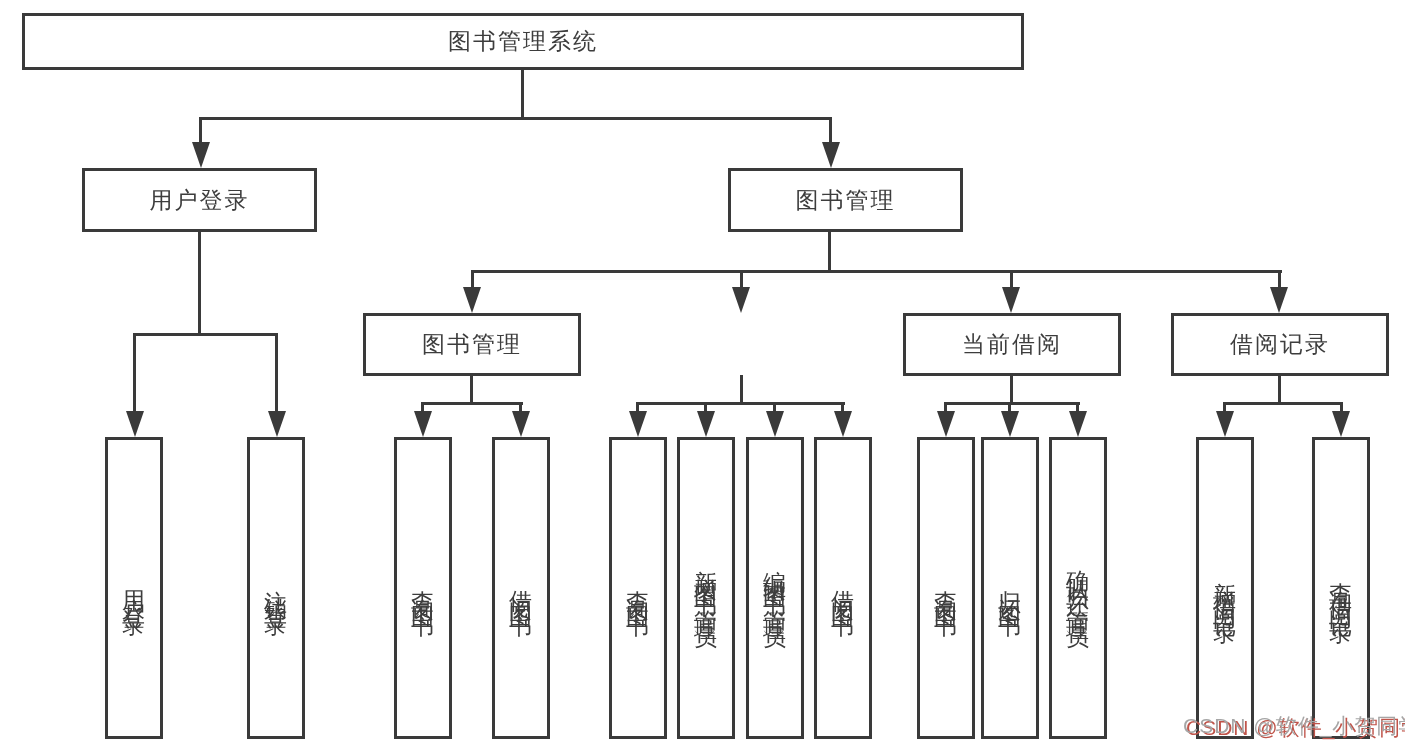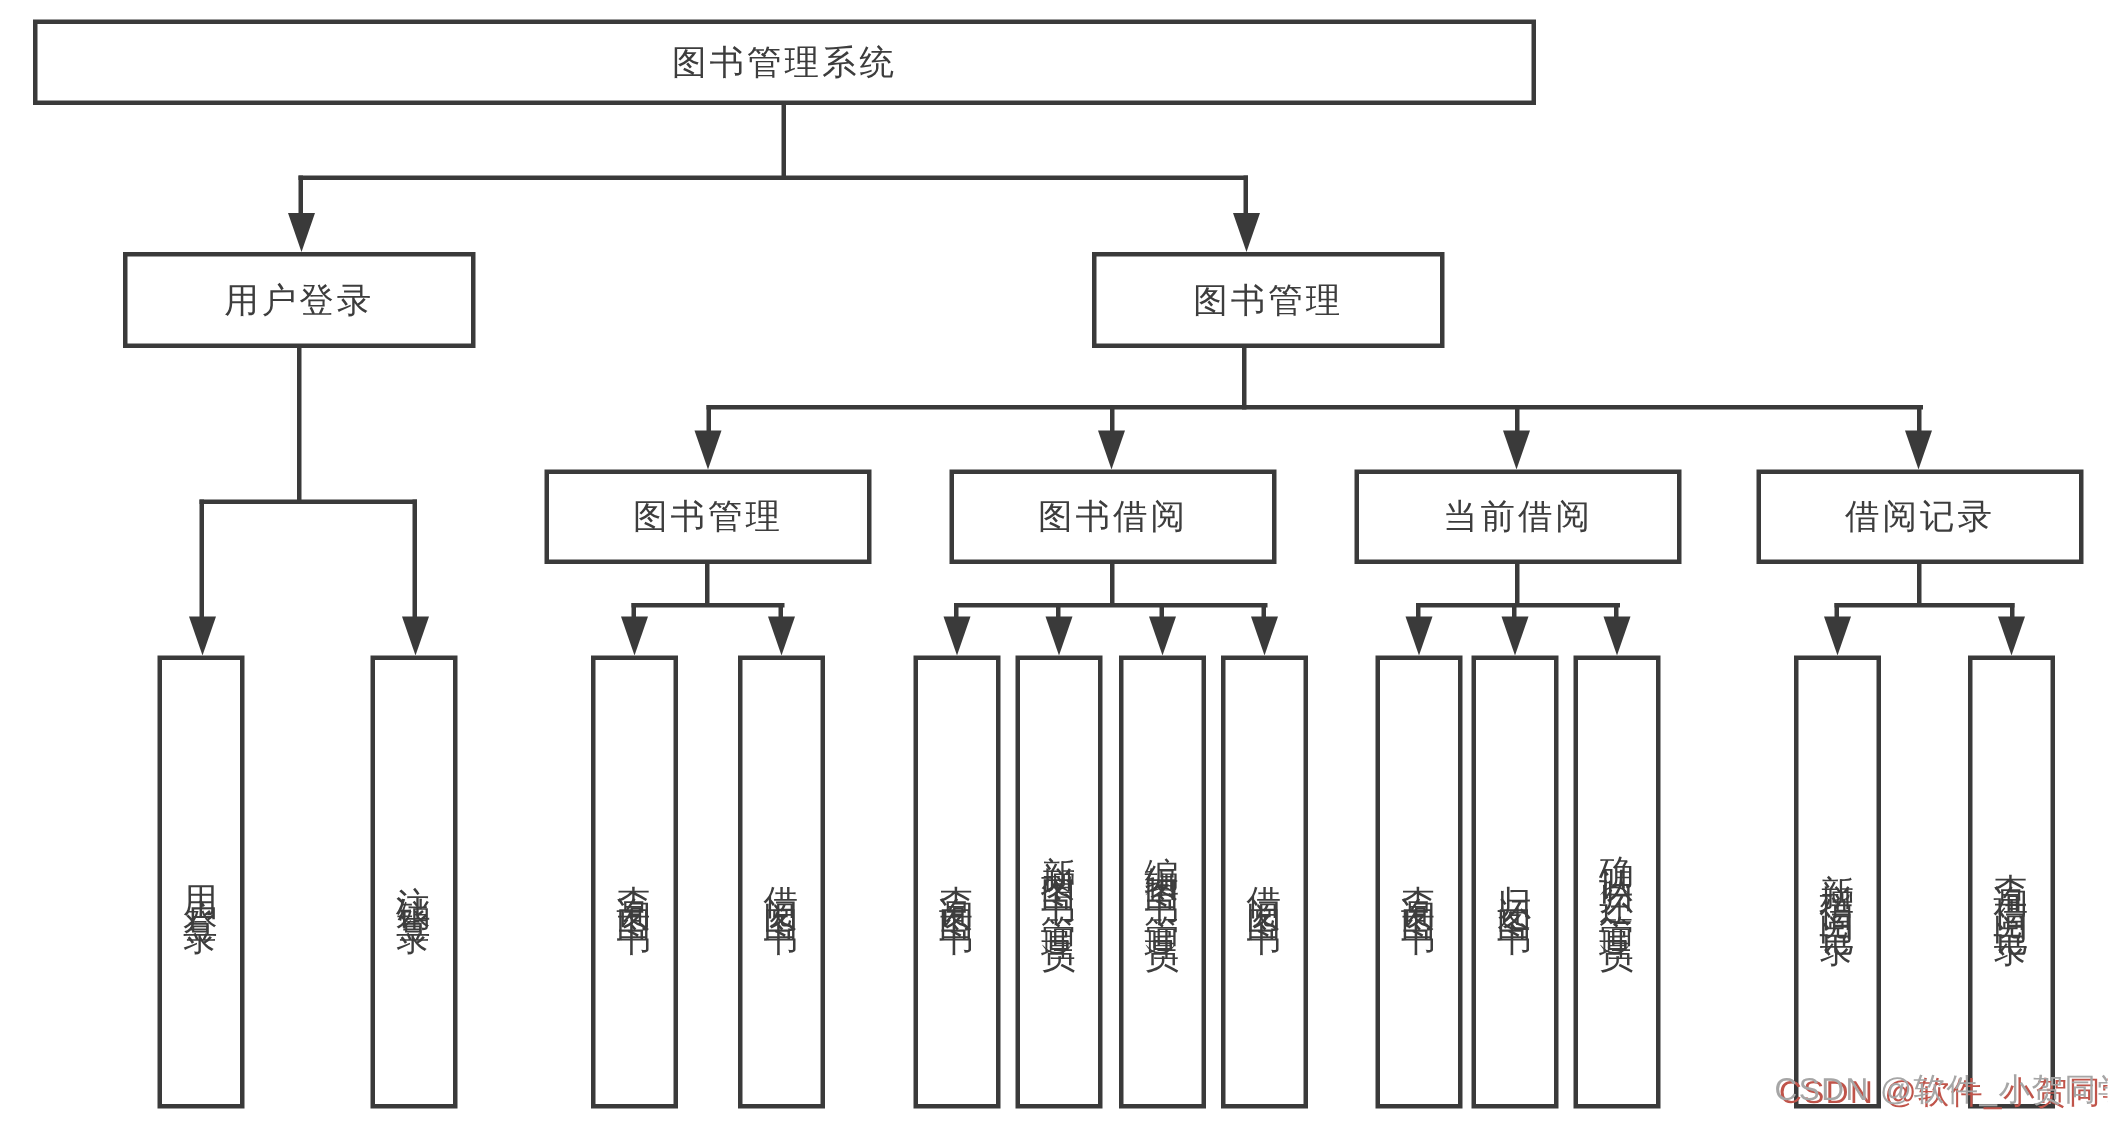--- a/index.html
+++ b/index.html
@@ -79,21 +79,20 @@
   <div class="ln" style="left:471px;top:270px;width:3px;height:20px"></div>
   <div class="ln" style="left:740px;top:270px;width:3px;height:20px"></div>
   <div class="ln" style="left:1010px;top:270px;width:3px;height:20px"></div>
   <div class="ln" style="left:1278px;top:270px;width:3px;height:20px"></div>
   <div class="arrow" style="left:463px;top:287px"></div>
   <div class="arrow" style="left:732px;top:287px"></div>
   <div class="arrow" style="left:1002px;top:287px"></div>
   <div class="arrow" style="left:1270px;top:287px"></div>
 
   <div class="node node-h lvl3" style="left:363px;top:313px">图书管理</div>
-  <div class="node node-h lvl3" style="left:633px;top:313px">图书借阅</div>
   <div class="node node-h lvl3" style="left:903px;top:313px">当前借阅</div>
   <div class="node node-h lvl3" style="left:1171px;top:313px">借阅记录</div>
 
   <div class="ln" style="left:470px;top:375px;width:3px;height:29px"></div>
   <div class="ln" style="left:421px;top:402px;width:102px;height:3px"></div>
   <div class="ln" style="left:421px;top:402px;width:3px;height:10px"></div>
   <div class="ln" style="left:519px;top:402px;width:3px;height:10px"></div>
   <div class="arrow" style="left:414px;top:411px"></div>
   <div class="arrow" style="left:512px;top:411px"></div>
 

